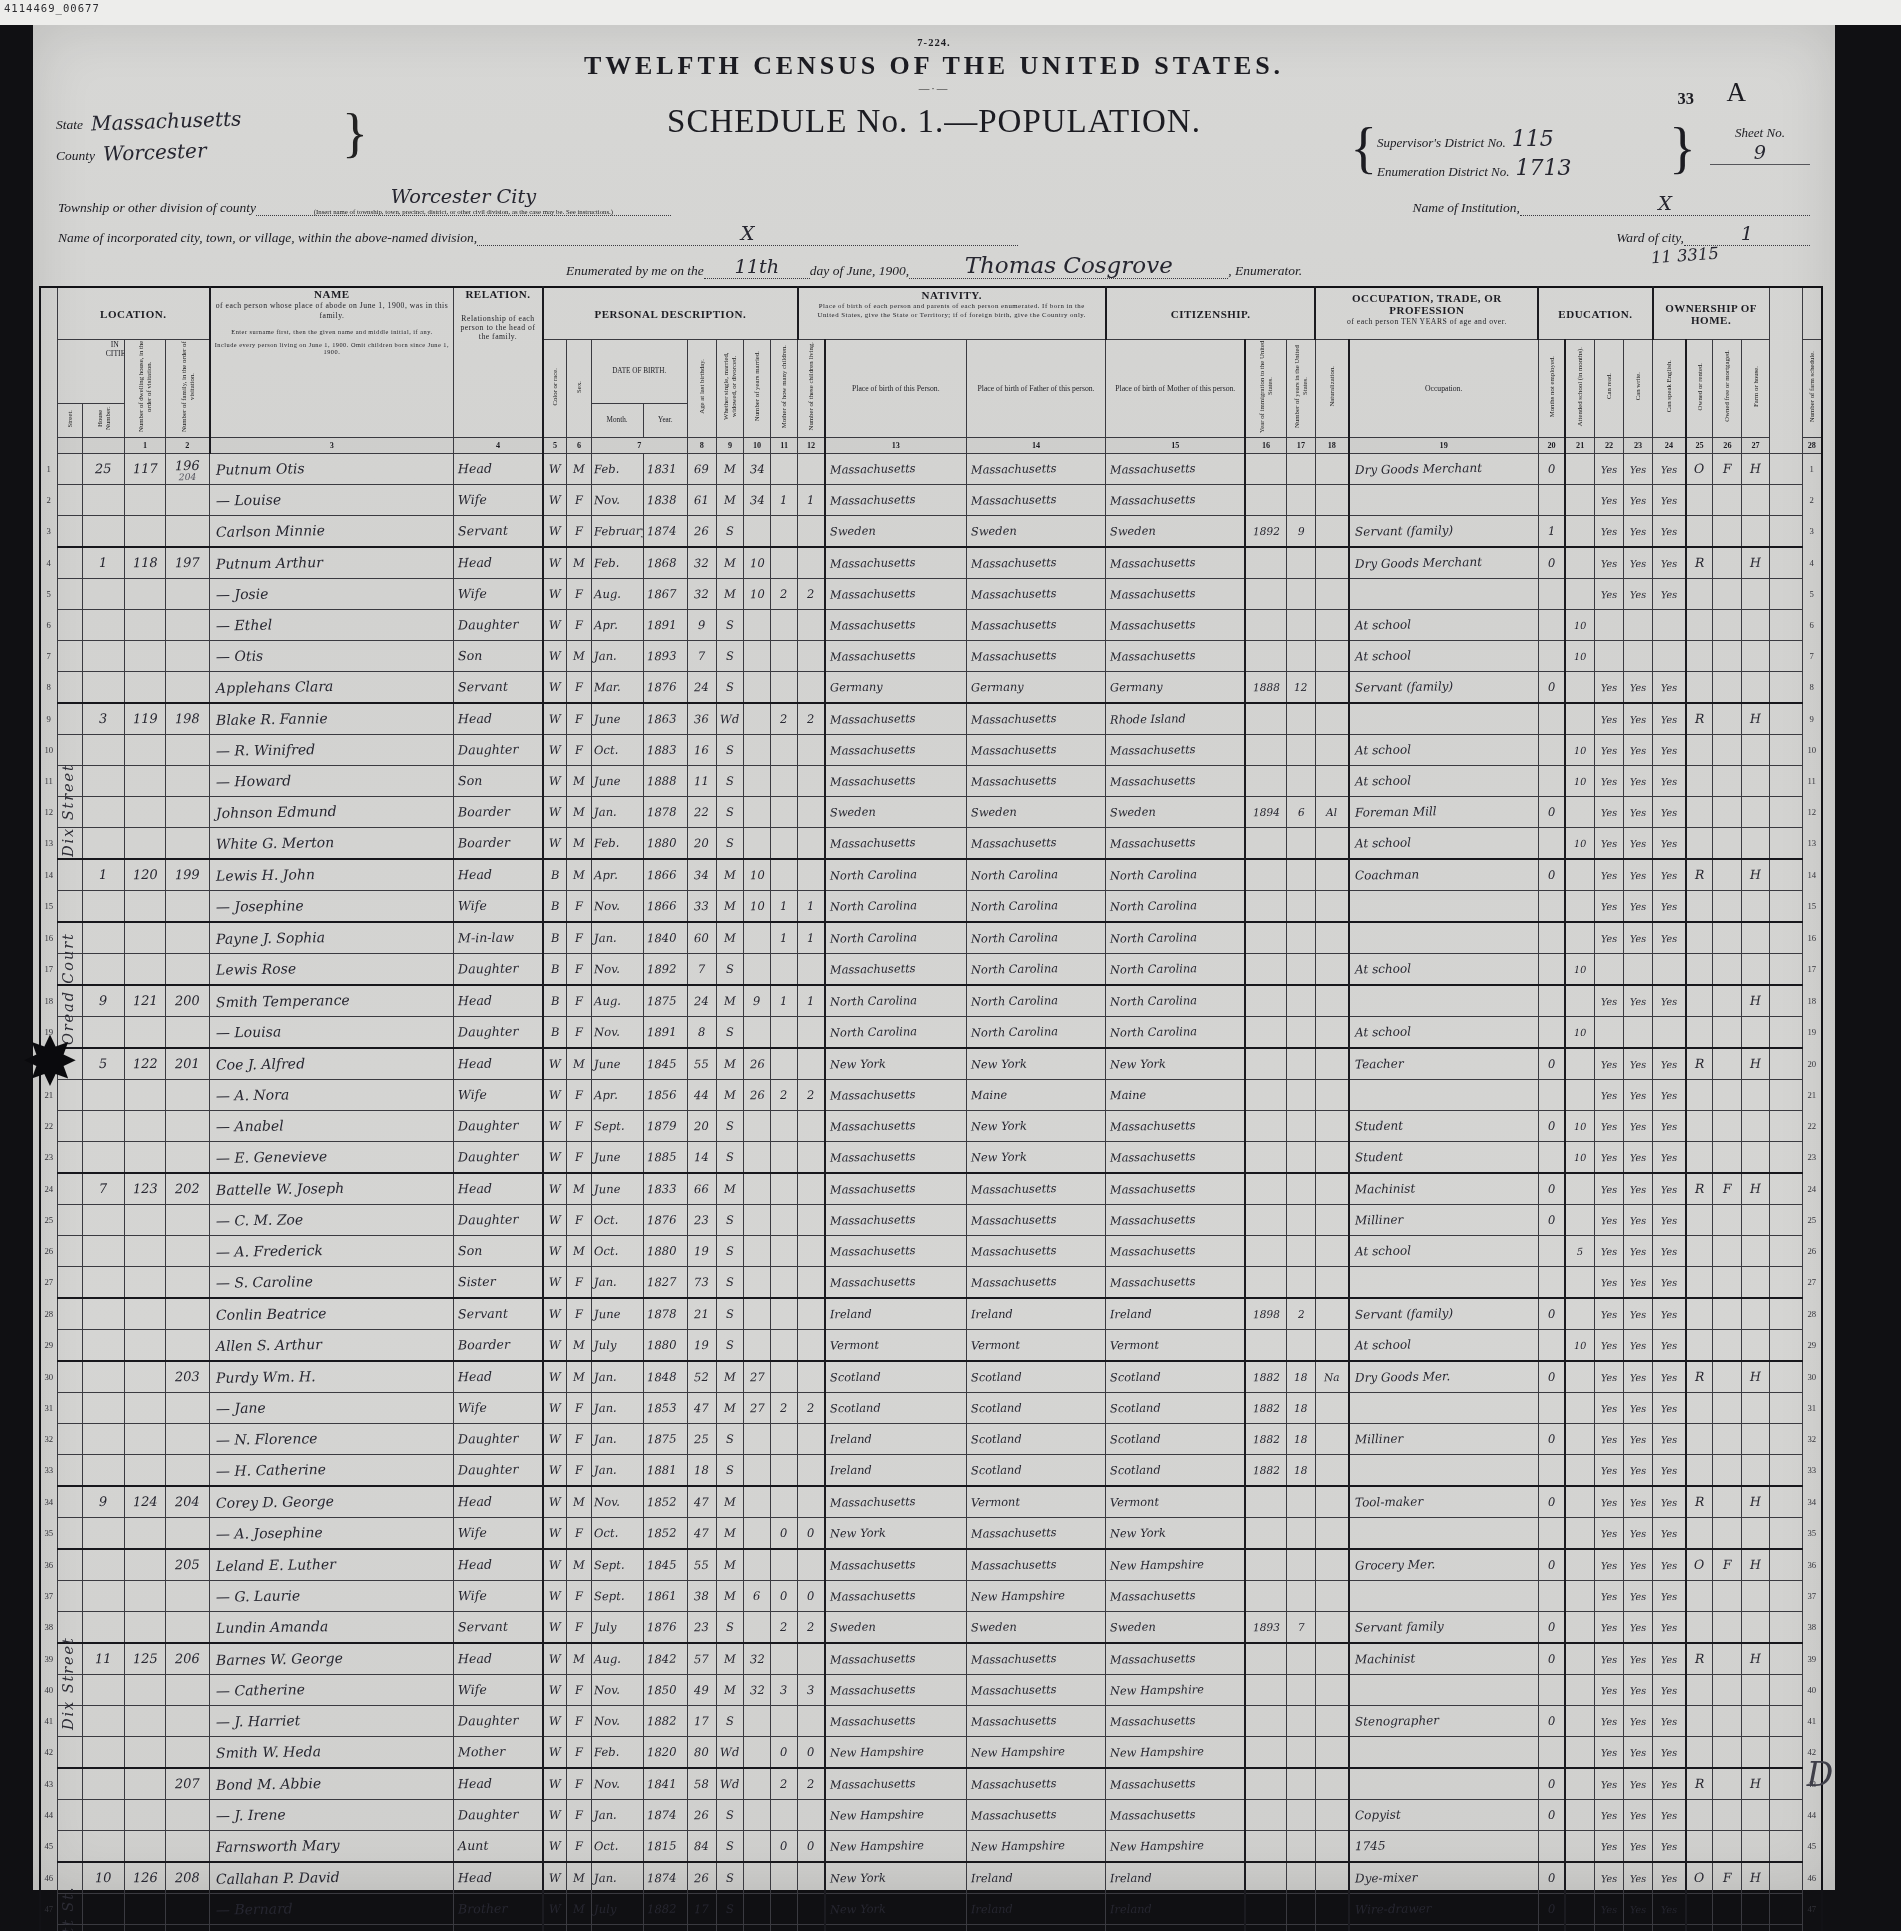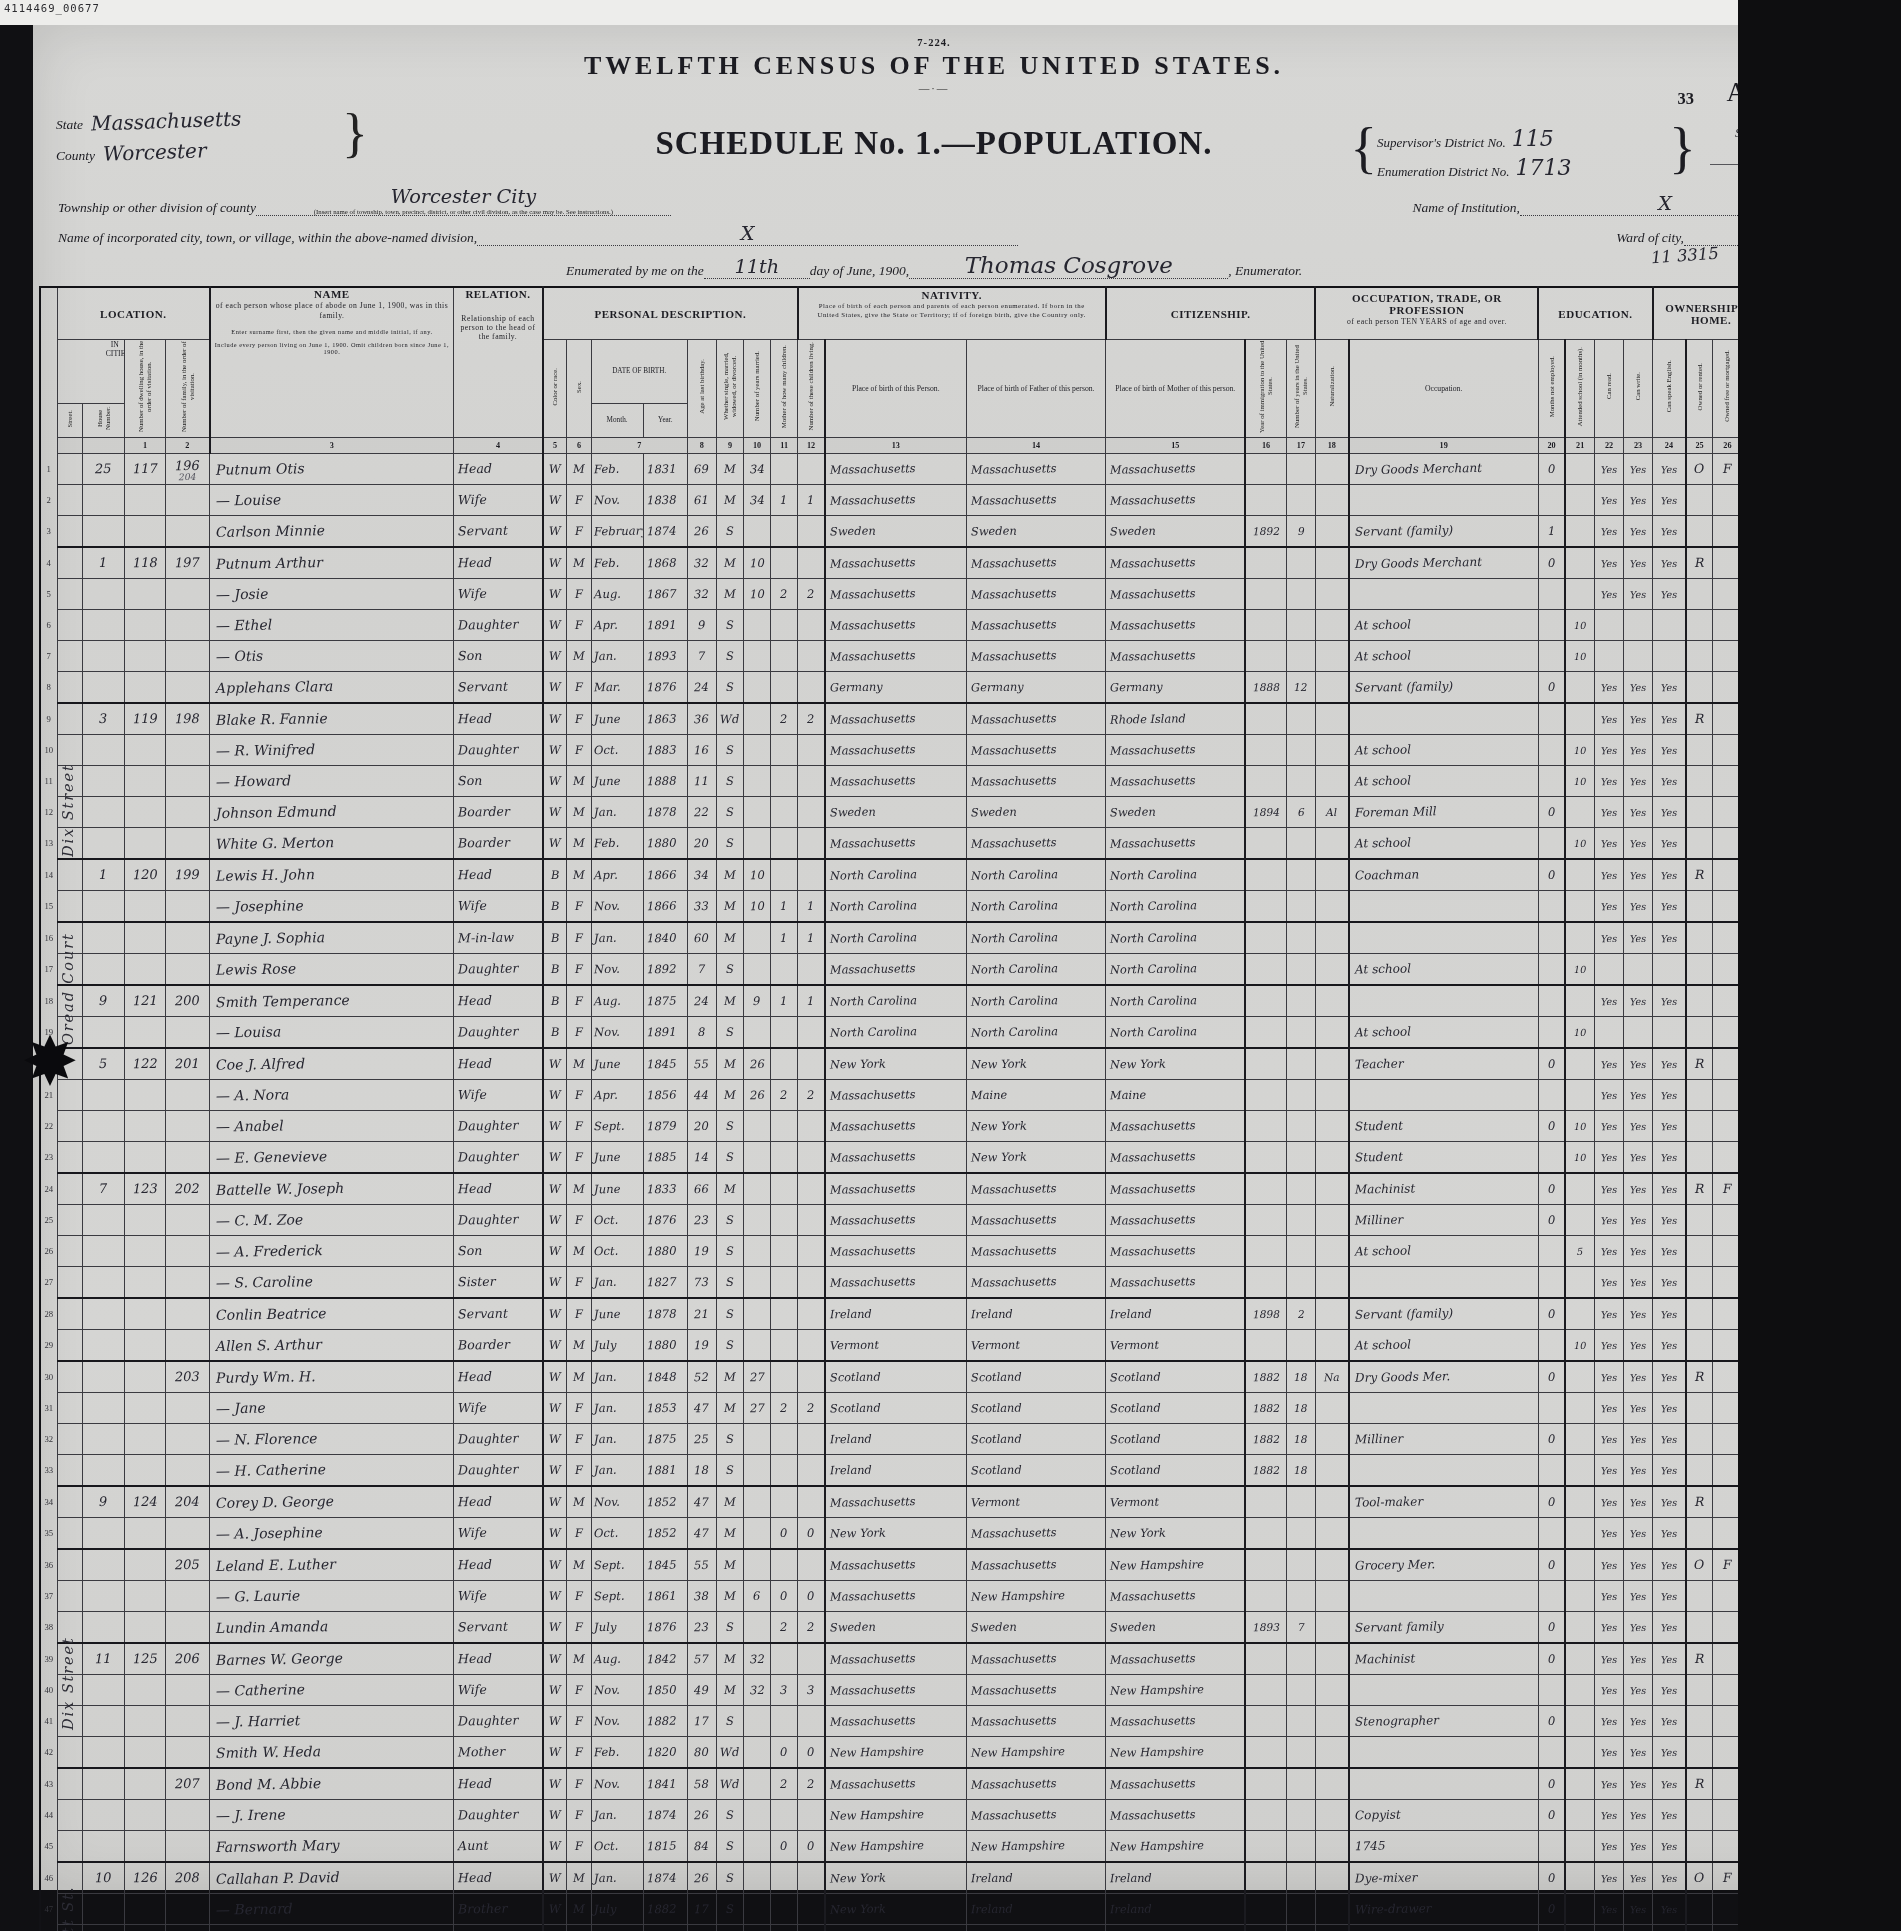--- a/index.html
+++ b/index.html
@@ -1,37 +1,37 @@
 <!DOCTYPE html>
 <html><head>
 <meta charset="utf-8">
 <style>
   html,body{margin:0;padding:0;background:#0e0e10;}
-  #scan{position:relative;width:1738px;height:1931px;background:#101013;overflow:hidden;
+  #scan{position:relative;width:1901px;height:1931px;background:#101013;overflow:hidden;
         font-family:"Liberation Serif","DejaVu Serif",serif;color:#1c1c22;}
   #topstrip{position:absolute;top:0;left:0;width:100%;height:25px;background:#ededeb;}
   #corner-id{position:absolute;top:1.9px;left:3.9px;font-family:"DejaVu Sans Mono",monospace;
              font-size:10.6px;color:#2b2b2f;letter-spacing:1px;}
   #paper{position:absolute;left:33px;top:25px;width:1802px;height:1865px;background:#d4d4d2;
          background-image:linear-gradient(180deg,#d7d7d5 0%,#d2d2d0 30%,#d5d5d3 70%,#cfcfcd 100%);
          box-shadow:inset 0 0 58px rgba(0,0,0,.12);}
   
   #form-no{text-align:center;padding-top:11.6px;font-size:10.6px;font-weight:bold;letter-spacing:1px;}
   #main-title{text-align:center;font-size:26px;font-weight:bold;letter-spacing:3.9px;margin-top:3.9px;}
   #divider{text-align:center;font-size:10.6px;letter-spacing:1.9px;margin-top:1.9px;color:#222;}
   #sched-row{position:relative;height:83px;margin-top:1.9px;}
   .lbl{font-style:italic;font-size:13.5px;}
   .hw{font-family:"DejaVu Serif",serif;font-style:italic;color:#262630;}
   .blank{border-bottom:1px dotted #3a3a40;display:inline-block;}
   #state-block{position:absolute;left:23px;top:5.8px;width:319px;}
   #state-block .line{display:flex;align-items:flex-end;height:31px;}
   #state-block .hw{font-size:20px;margin-left:7.7px;transform:rotate(-2deg);}
   #state-brace{position:absolute;left:309px;top:5.8px;font-size:54px;font-weight:200;color:#222;}
-  #sched-title{position:absolute;left:0;right:0;text-align:center;top:29px;
-               font-size:33px;font-weight:bold;letter-spacing:1px;}
+  #sched-title{position:absolute;left:0;right:0;text-align:center;top:7px;
+               font-size:33px;font-weight:normal;letter-spacing:1px;}
   #right-head{position:absolute;right:25px;top:-13.5px;width:454px;}
   #page-num{position:absolute;right:116px;top:5.8px;font-size:16.4px;font-weight:bold;}
   #page-letter{position:absolute;right:64px;top:-5.8px;font-size:27px;}
   #district-brace-l{position:absolute;left:-5.8px;top:33px;font-size:56px;font-weight:200;}
   #district-lines{position:absolute;left:21px;top:39px;width:319px;}
   #district-lines .line{height:29px;display:flex;align-items:flex-end;font-style:italic;font-size:13px;}
   #district-lines .hw{font-size:22px;margin-left:6px;}
   #district-brace-r{position:absolute;right:114px;top:33px;font-size:56px;font-weight:200;}
   #sheet-block{position:absolute;right:0px;top:42px;width:100px;text-align:center;font-style:italic;font-size:13px;}
   #sheet-block .hw{font-size:19.3px;display:block;border-bottom:1px solid #55555a;}

